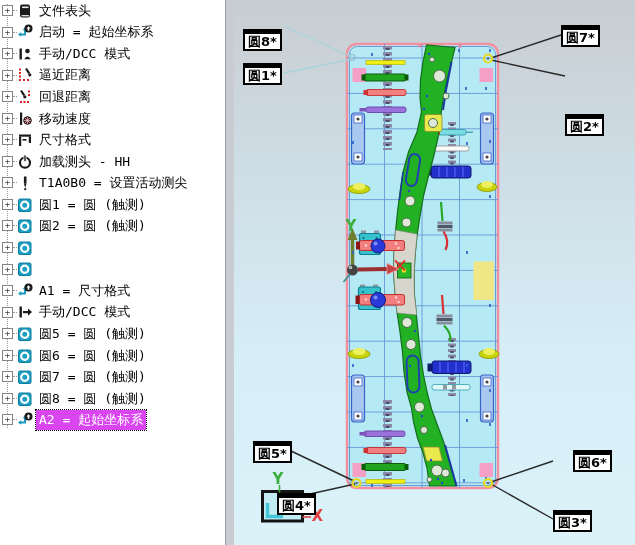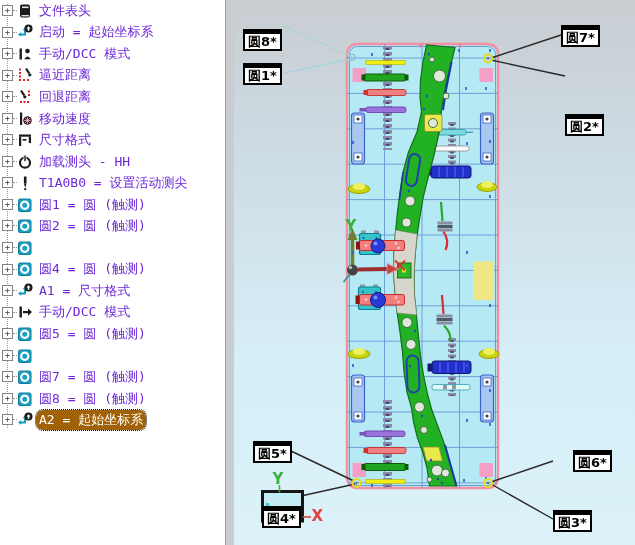--- a/index.html
+++ b/index.html
@@ -30,26 +30,26 @@
   }
   .tdash{
     position:absolute;left:13px;top:10px;width:4px;
     border-top:1px dotted #9a9a9a;
   }
   .ticon{
     margin-left:17px;width:16px;height:16px;flex:0 0 16px;
   }
   .ticon svg{display:block;}
   .tlabel{
-    margin-left:3px;font-size:13px;color:#6d28d9;
+    margin-left:3px;font-size:13px;color:#000000;
     font-family:"DejaVu Sans Mono","DejaVu Sans",sans-serif;
     padding:1px 3px;
   }
   .tlabel.sel{
-    background:#a16207;color:#ffffff;outline:1px dotted #000;border-radius:7px;
+    background:#d946ef;color:#ffffff;outline:1px dotted #000;
   }
   
   .splitter{
     position:absolute;left:225px;top:0;width:8px;height:545px;
     background:#c9cdd1;border-left:1px solid #9aa0a4;z-index:2;
   }
   
   .viewport{
     position:absolute;left:233px;top:0;width:402px;height:545px;
     background:linear-gradient(180deg,#c8cdd1 0%,#cfdfe8 35%,#d6eef6 65%,#dbf2f9 100%);
@@ -225,21 +225,20 @@
       </div>
       <div class="trow">
         <span class="plus">+</span>
         <span class="tdash"></span>
         <span class="ticon">
           <svg width="16" height="16" viewBox="0 0 16 16">
             <rect x="1.5" y="2" width="12.5" height="12.5" rx="1.5" fill="#1b9fc2" stroke="#0e7c9c" stroke-width="1"></rect>
             <circle cx="7.75" cy="8.25" r="3.6" fill="none" stroke="#fff" stroke-width="2.2"></circle>
           </svg>
         </span>
-        <span class="tlabel">圆4 = 圆 (触测)</span>
       </div>
       <div class="trow">
         <span class="plus">+</span>
         <span class="tdash"></span>
         <span class="ticon">
           <svg width="16" height="16" viewBox="0 0 16 16">
             <path d="M2.5,10.5 L8,10.5 L8,5" stroke="#1b9cc0" stroke-width="2" fill="none"></path>
             <path d="M1,10.5 l3.2,-2.3 v4.6 z" fill="#1b9cc0"></path>
             <path d="M8,3 l-2.3,3.2 h4.6 z" fill="#1b9cc0"></path>
             <circle cx="11.5" cy="4.5" r="4" fill="#1a1a1a"></circle>
@@ -273,20 +272,21 @@
       </div>
       <div class="trow">
         <span class="plus">+</span>
         <span class="tdash"></span>
         <span class="ticon">
           <svg width="16" height="16" viewBox="0 0 16 16">
             <rect x="1.5" y="2" width="12.5" height="12.5" rx="1.5" fill="#1b9fc2" stroke="#0e7c9c" stroke-width="1"></rect>
             <circle cx="7.75" cy="8.25" r="3.6" fill="none" stroke="#fff" stroke-width="2.2"></circle>
           </svg>
         </span>
+        <span class="tlabel">圆6 = 圆 (触测)</span>
       </div>
       <div class="trow">
         <span class="plus">+</span>
         <span class="tdash"></span>
         <span class="ticon">
           <svg width="16" height="16" viewBox="0 0 16 16">
             <rect x="1.5" y="2" width="12.5" height="12.5" rx="1.5" fill="#1b9fc2" stroke="#0e7c9c" stroke-width="1"></rect>
             <circle cx="7.75" cy="8.25" r="3.6" fill="none" stroke="#fff" stroke-width="2.2"></circle>
           </svg>
         </span>
@@ -627,16 +627,16 @@
       <text x="272.5" y="483.5" font-size="15" font-weight="bold" fill="#3cb03c">Y</text>
       <line x1="302.5" y1="517" x2="311" y2="517" stroke="#e04040" stroke-width="1.6"></line>
       <text x="311.5" y="521" font-size="15" font-weight="bold" fill="#e04040">X</text>
     </g>
   </svg>
 <div class="flabel" style="left: 10px; top: 29px;">圆8*</div>
     <div class="flabel" style="left: 10px; top: 63px;">圆1*</div>
     <div class="flabel" style="left: 328px; top: 25px;">圆7*</div>
     <div class="flabel" style="left: 332px; top: 66px; margin-top: 48px;">圆2*</div>
     <div class="flabel" style="left: 20px; top: 441px;">圆5*</div>
-    <div class="flabel" style="left: 29px; top: 493px; margin-top: 13px;">圆4*</div>
+    <div class="flabel" style="left: 44px; top: 493px;">圆4*</div>
     <div class="flabel" style="left: 320px; top: 450px; margin-left: 20px;">圆6*</div>
     <div class="flabel" style="left: 320px; top: 510px;">圆3*</div>
   </div>
 
 </body></html>

